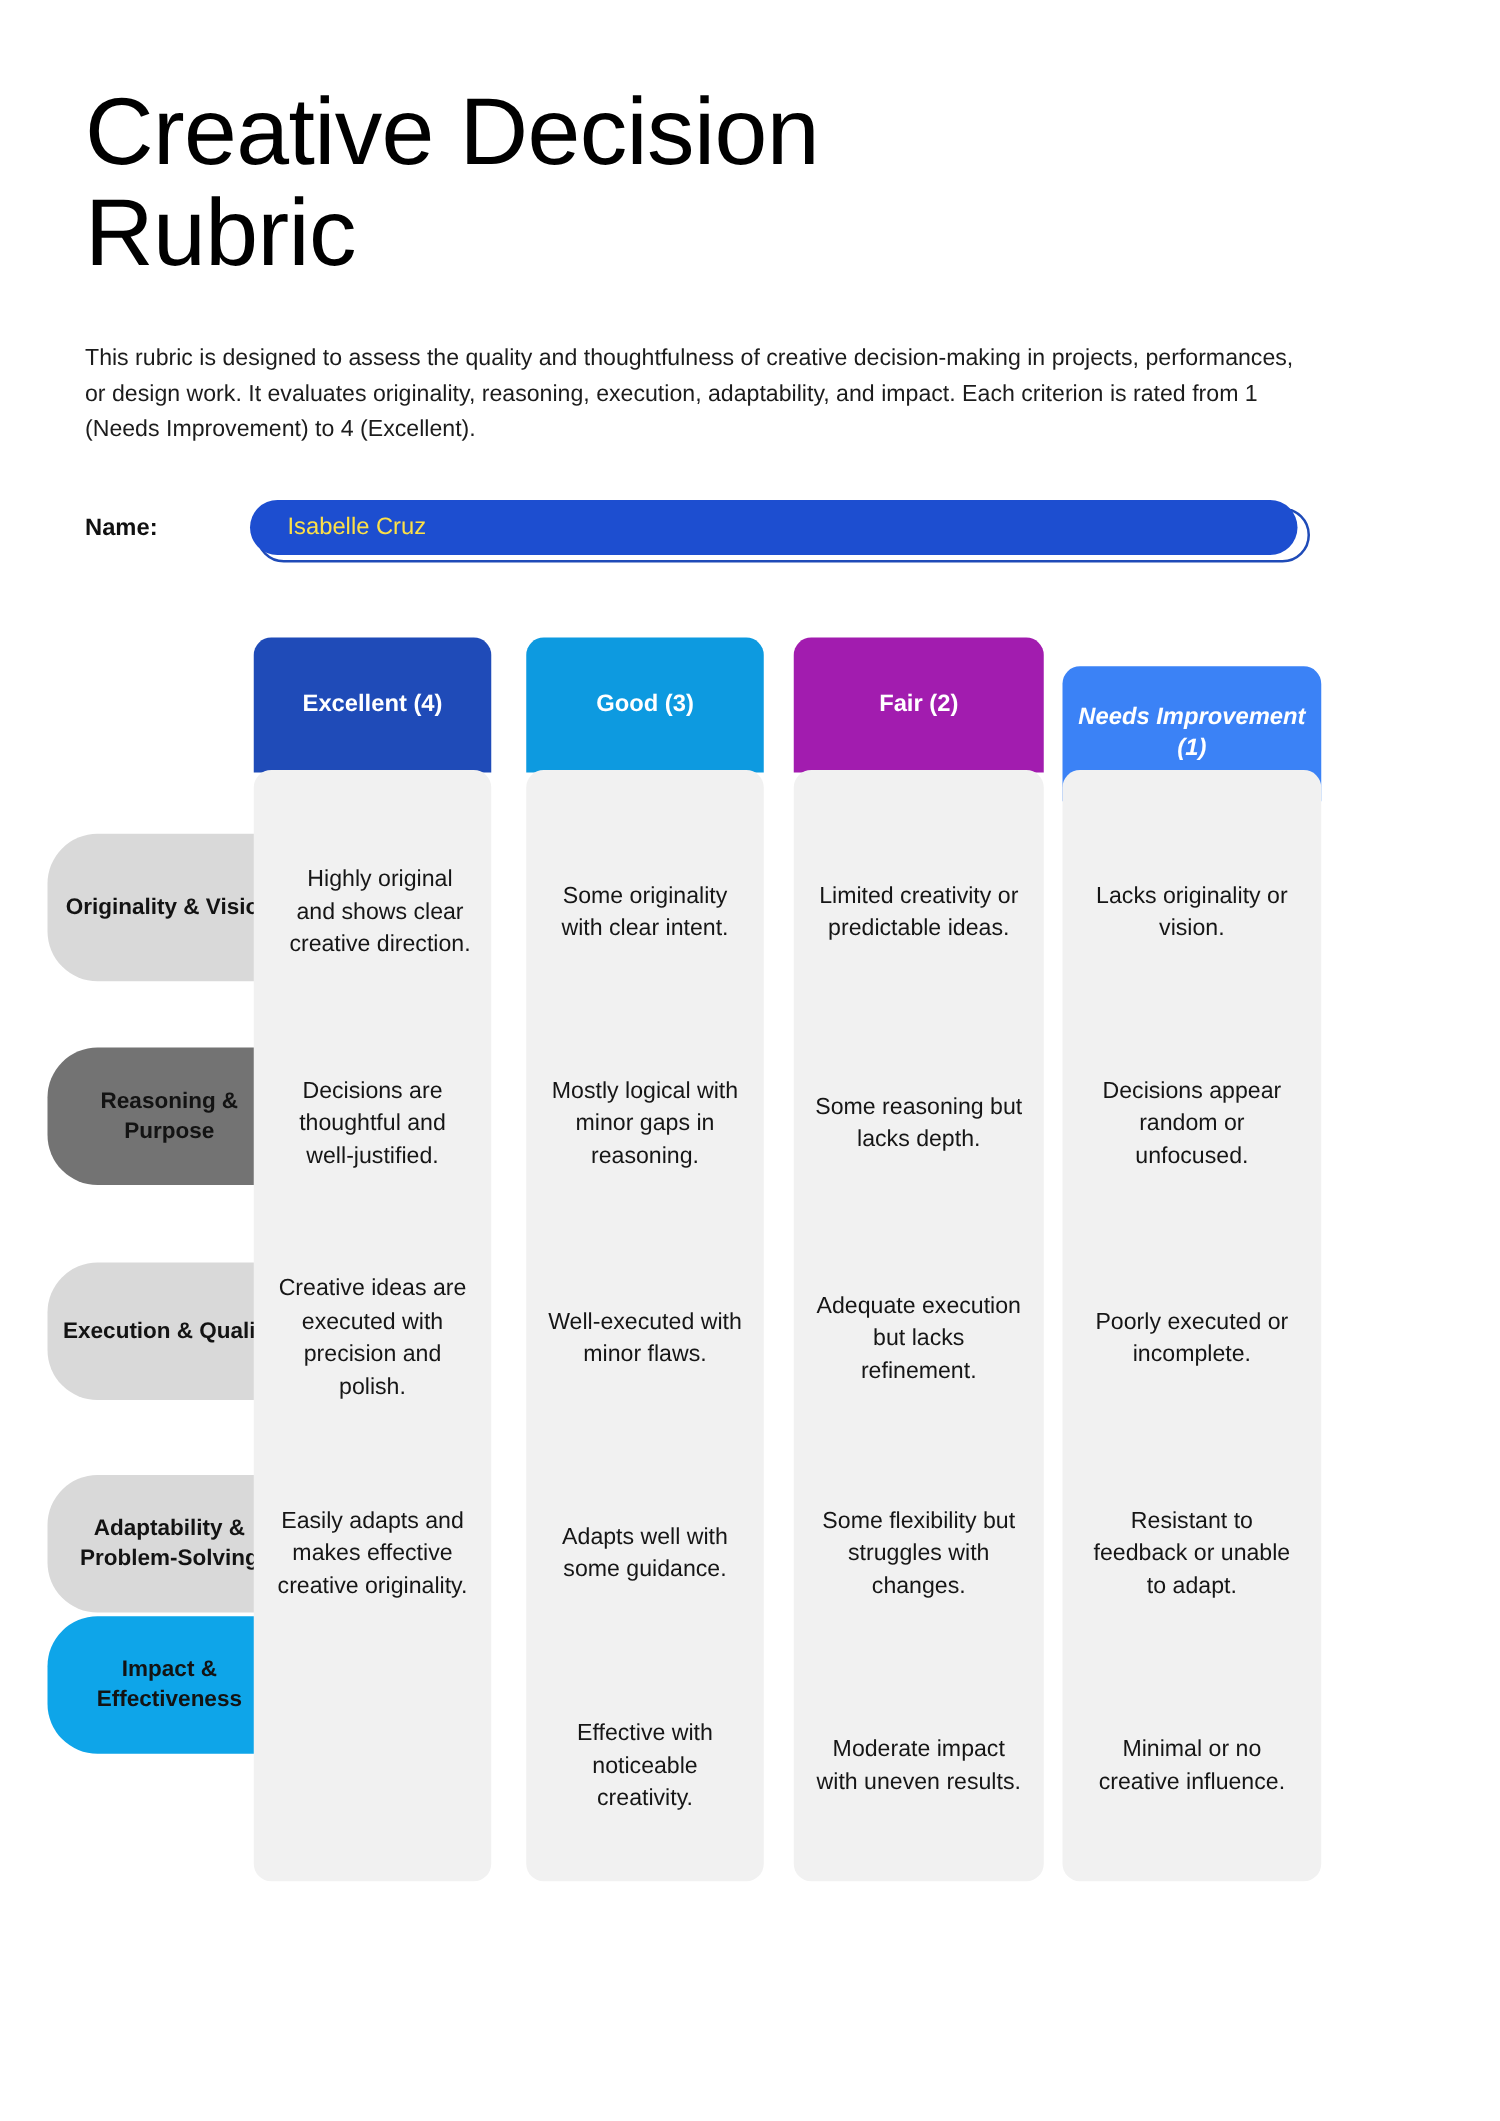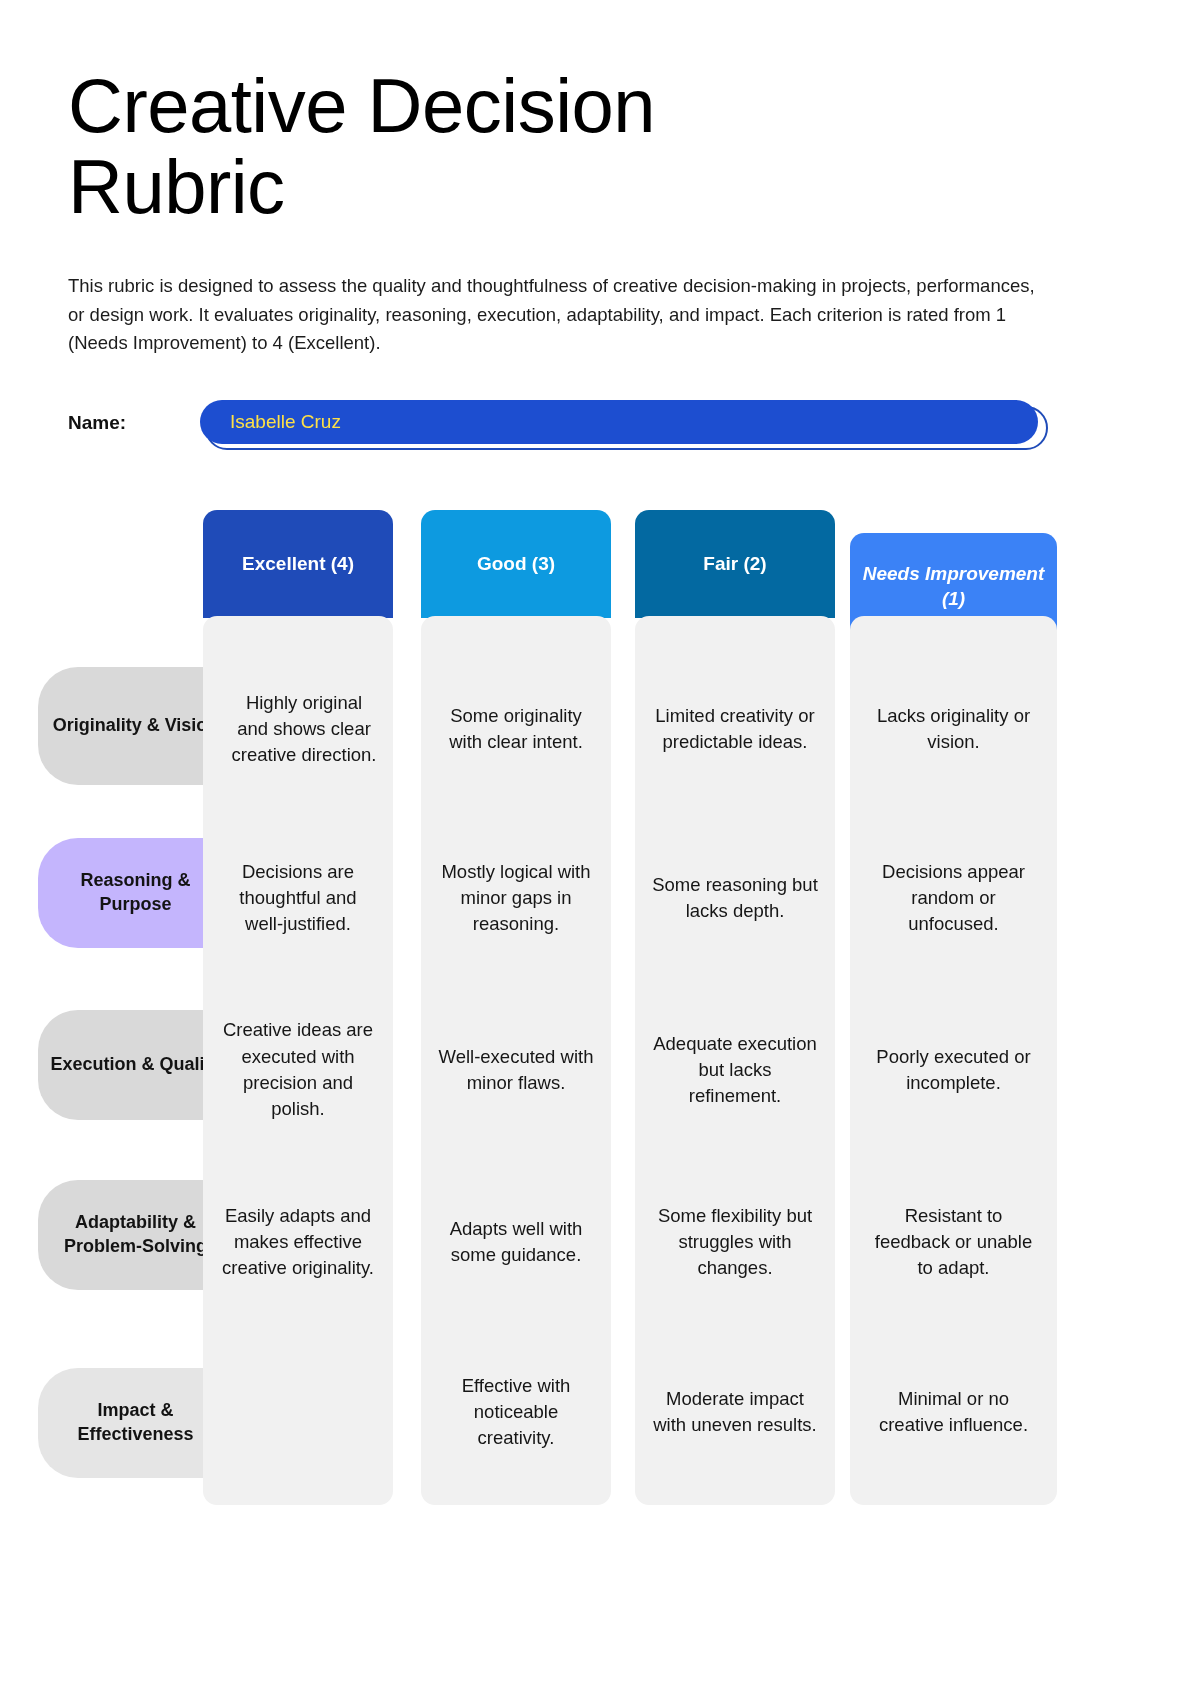--- a/index.html
+++ b/index.html
@@ -181,29 +181,29 @@
   <div class="name-row">
     <span class="name-label">Name:</span>
     <div class="name-pill-outline"></div>
     <div class="name-pill">
       <span class="name-value">Isabelle Cruz</span>
     </div>
   </div>
 
   <div class="rubric" id="rubric-grid">
       <div class="row-label" style="top: 667px; height: 118px; background: rgb(217, 217, 217);">Originality &amp; Vision</div>
-      <div class="row-label" style="top: 838px; height: 110px; background: #c4b5fd;">Reasoning &amp; Purpose</div>
+      <div class="row-label" style="top: 838px; height: 110px; background: #737373;">Reasoning &amp; Purpose</div>
       <div class="row-label" style="top: 1010px; height: 110px; background: rgb(217, 217, 217);">Execution &amp; Quality</div>
       <div class="row-label" style="top: 1180px; height: 110px; background: rgb(217, 217, 217);">Adaptability &amp; Problem-Solving</div>
-      <div class="row-label" style="top: 1368px; height: 110px; background: #e5e5e5;">Impact &amp; Effectiveness</div>
+      <div class="row-label" style="top: 1293px; height: 110px; background: #0ea5e9;">Impact &amp; Effectiveness</div>
       <div class="col-head" style="left: 203px; width: 190px; top: 510px; height: 108px; background: rgb(31, 75, 184);">Excellent (4)</div>
       <div class="col-card" style="left: 203px; width: 190px; top: 616px; height: 889px; background: rgb(241, 241, 241);"></div>
       <div class="col-head" style="left: 421px; width: 190px; top: 510px; height: 108px; background: rgb(13, 154, 224);">Good (3)</div>
       <div class="col-card" style="left: 421px; width: 190px; top: 616px; height: 889px; background: rgb(241, 241, 241);"></div>
-      <div class="col-head" style="left: 635px; width: 200px; top: 510px; height: 108px; background: #0369a1;">Fair (2)</div>
+      <div class="col-head" style="left: 635px; width: 200px; top: 510px; height: 108px; background: #a21caf;">Fair (2)</div>
       <div class="col-card" style="left: 635px; width: 200px; top: 616px; height: 889px; background: rgb(241, 241, 241);"></div>
       <div class="col-head" style="left: 850px; width: 207px; top: 533px; height: 108px; background: #3b82f6; font-style: italic;">Needs Improvement (1)</div>
       <div class="col-card" style="left: 850px; width: 207px; top: 616px; height: 889px; background: rgb(241, 241, 241);"></div>
       <div class="cell" style="left: 203px; width: 190px; top: 655px; height: 148px; padding-left: 28px;">Highly original and shows clear creative direction.</div>
       <div class="cell" style="left: 421px; width: 190px; top: 655px; height: 148px;">Some originality with clear intent.</div>
       <div class="cell" style="left: 635px; width: 200px; top: 655px; height: 148px;">Limited creativity or predictable ideas.</div>
       <div class="cell" style="left: 850px; width: 207px; top: 655px; height: 148px;">Lacks originality or vision.</div>
       <div class="cell" style="left: 203px; width: 190px; top: 828px; height: 140px;">Decisions are thoughtful and well-justified.</div>
       <div class="cell" style="left: 421px; width: 190px; top: 828px; height: 140px;">Mostly logical with minor gaps in reasoning.</div>
       <div class="cell" style="left: 635px; width: 200px; top: 828px; height: 140px;">Some reasoning but lacks depth.</div>

